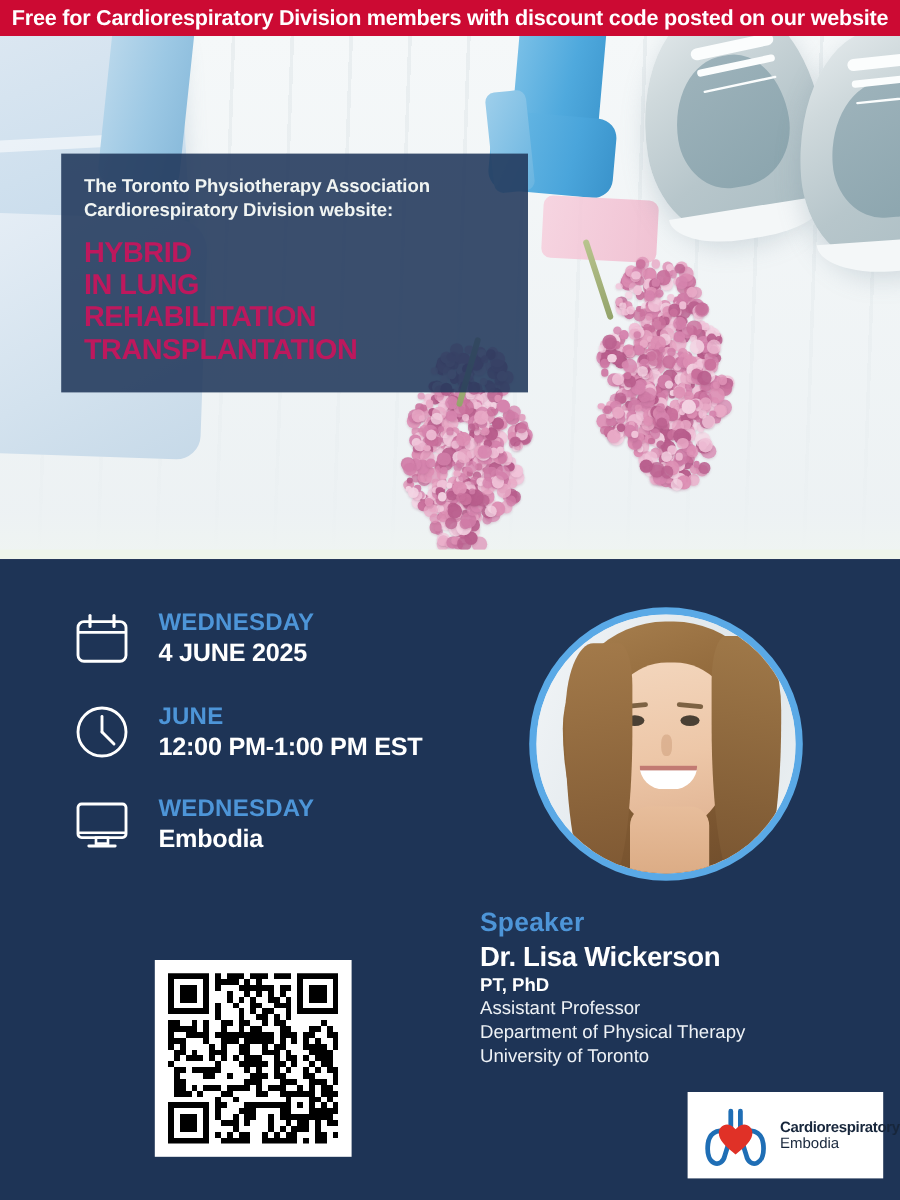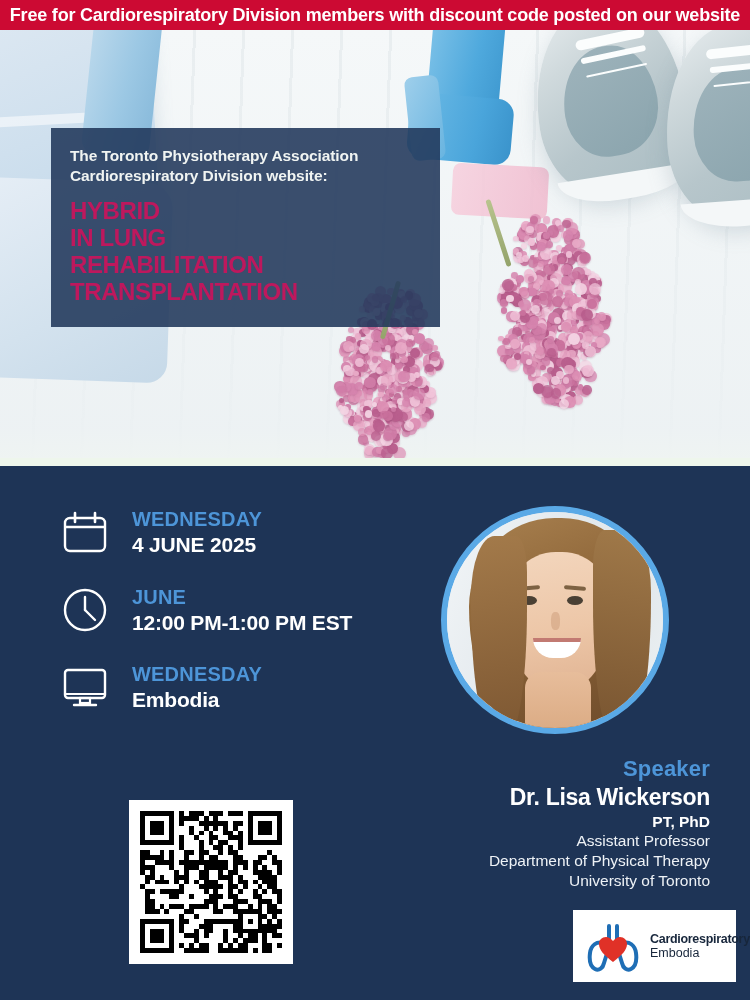--- a/index.html
+++ b/index.html
@@ -232,21 +232,21 @@
     background:linear-gradient(170deg,#a37a4a,#7d5732);
     border-radius:42% 20% 34% 40% / 30% 18% 64% 66%;
   }
   .ph-hair-front-r {
     position:absolute; left:146px; top:18px; width:58px; height:206px;
     background:linear-gradient(190deg,#a07949,#785430);
     border-radius:20% 42% 40% 34% / 18% 30% 66% 64%;
   }
 
   
-  .speaker { position:absolute; left:400px; top:290px; width:310px; text-align:right; }
+  .speaker { position:absolute; left:400px; top:290px; width:310px; text-align:left; }
   .sp-label { color:#4d95d8; font-size:22px; font-weight:bold; letter-spacing:.2px; }
   .sp-name  { color:#ffffff; font-size:23px; font-weight:bold; letter-spacing:-0.3px; margin-top:2px; }
   .sp-cred  { color:#ffffff; font-size:15.5px; font-weight:bold; margin-top:2px; }
   .sp-line  { color:#eef2f6; font-size:15.5px; line-height:1.3; }
 
   
   .logo-card {
     position:absolute; left:573px; top:910px; width:163px; height:72px;
     background:#ffffff; display:flex; align-items:center; padding:0 10px;
   }

